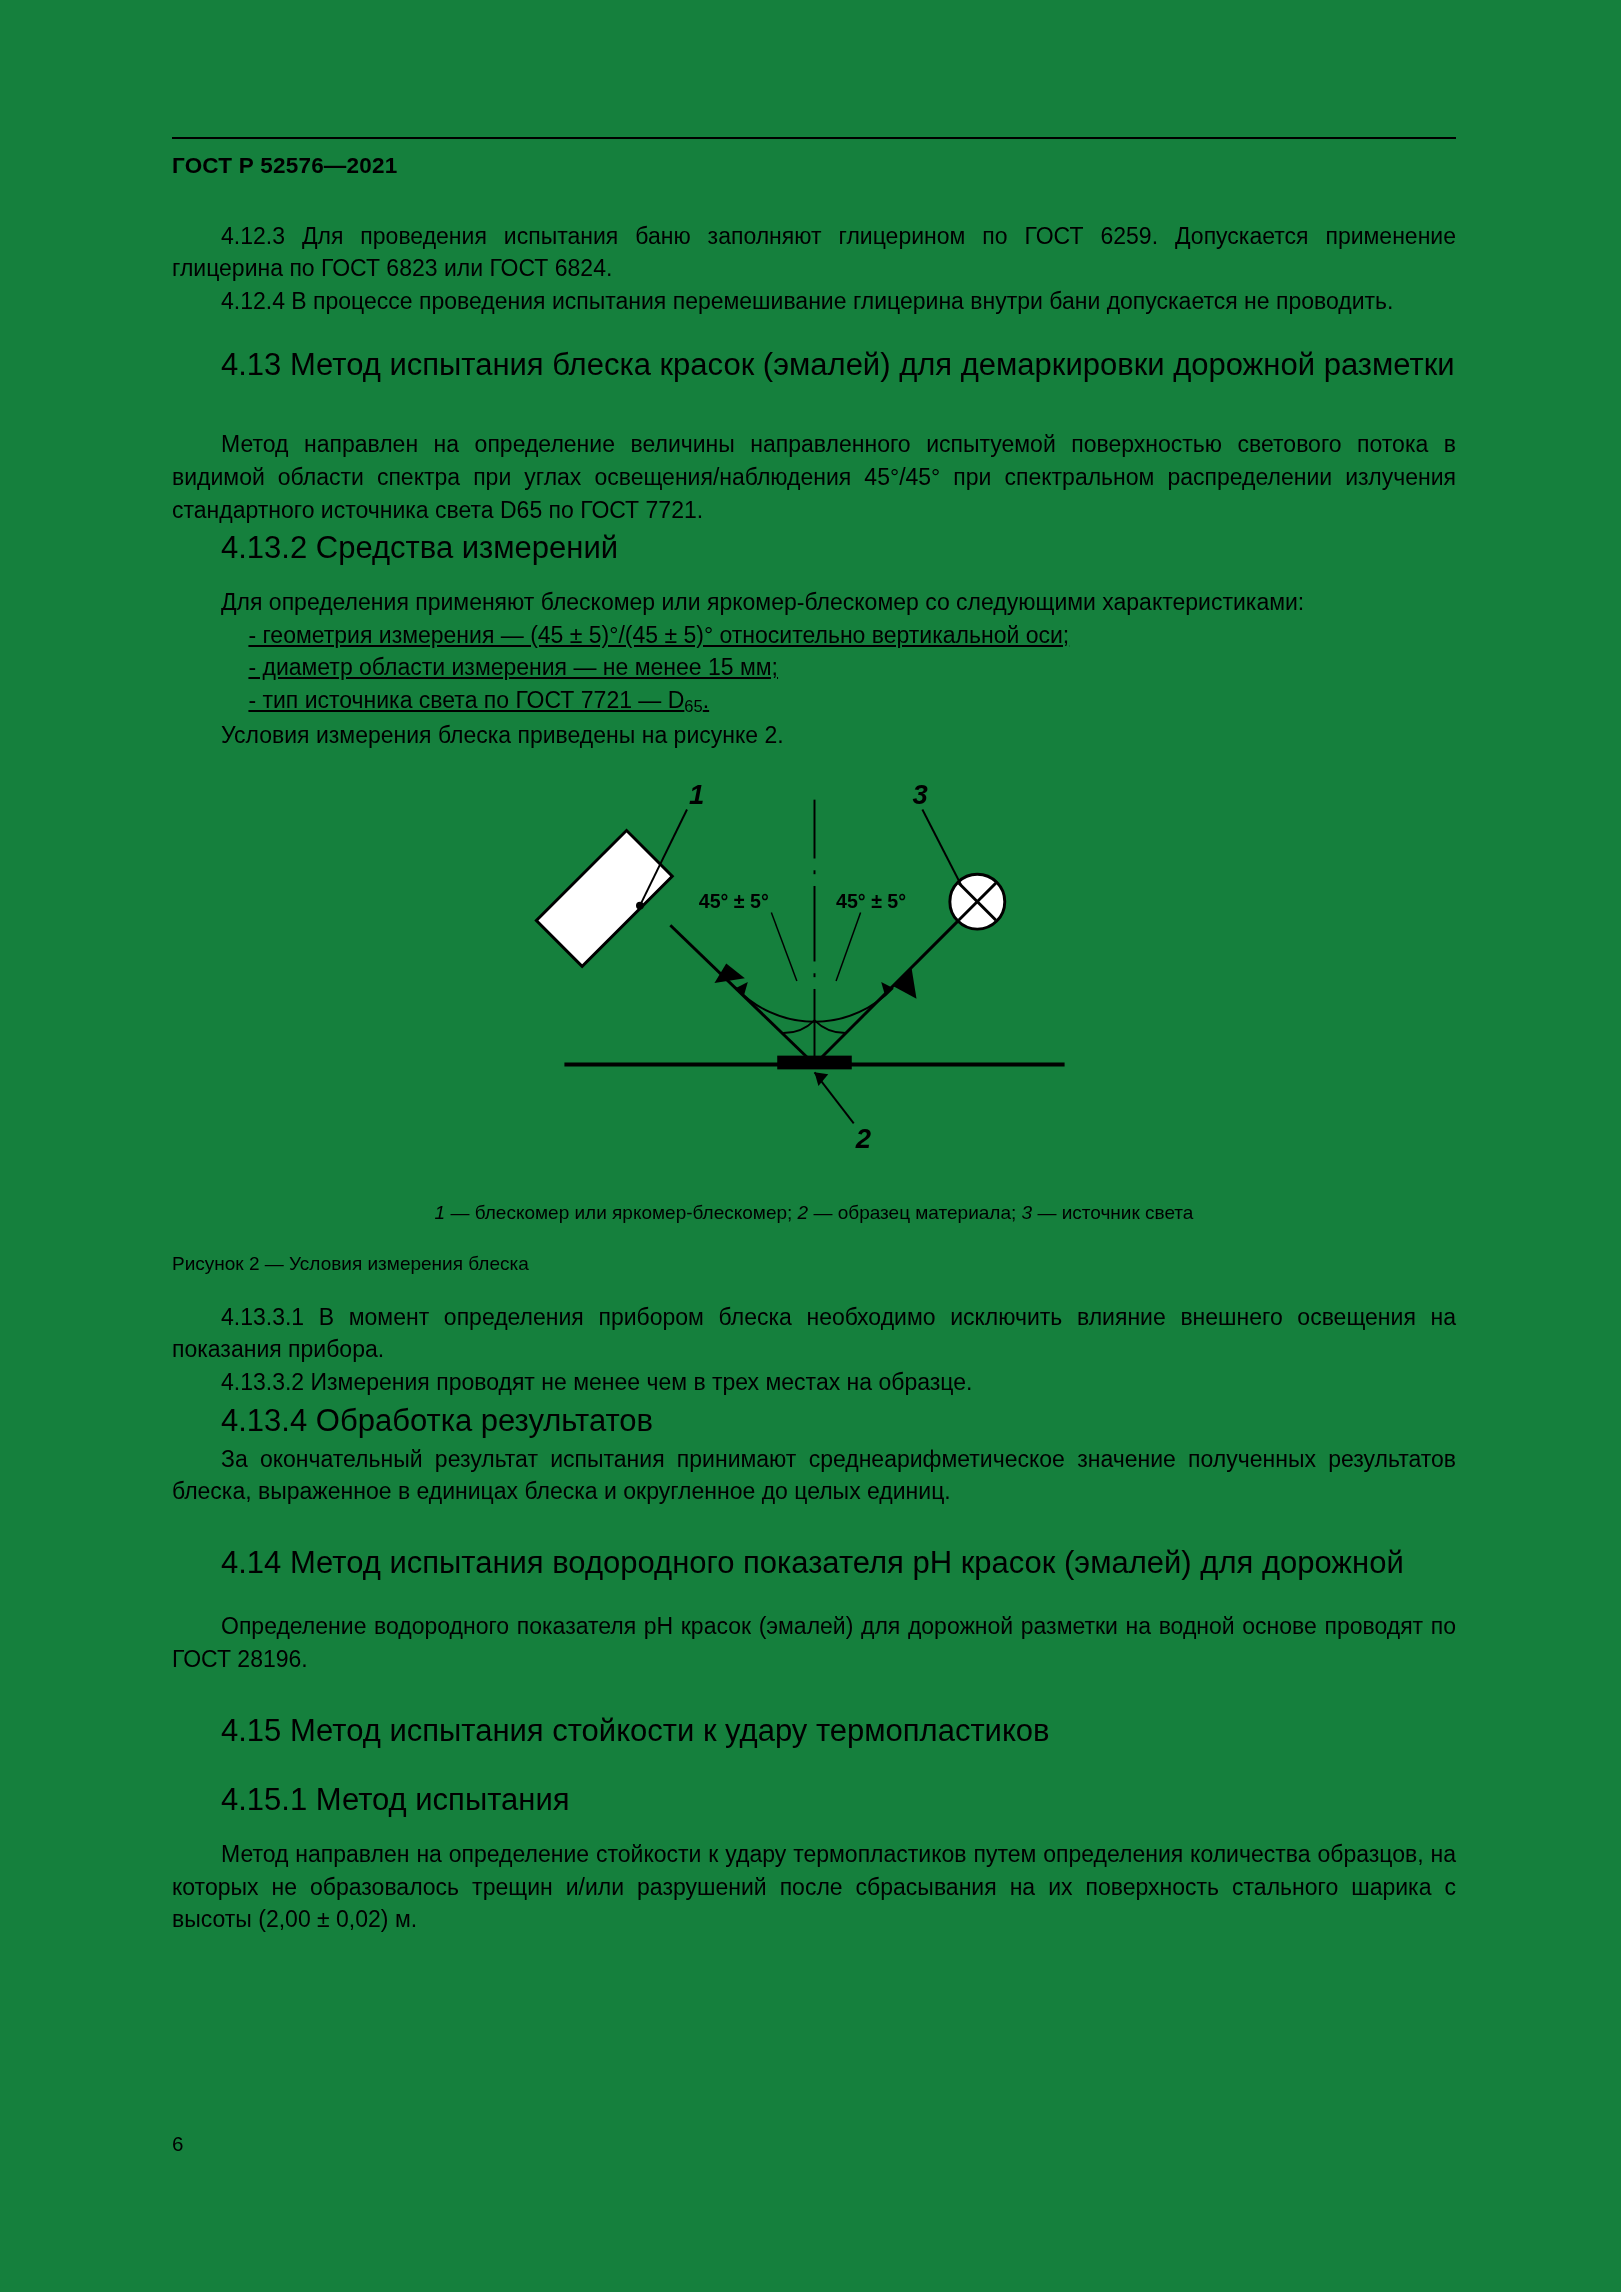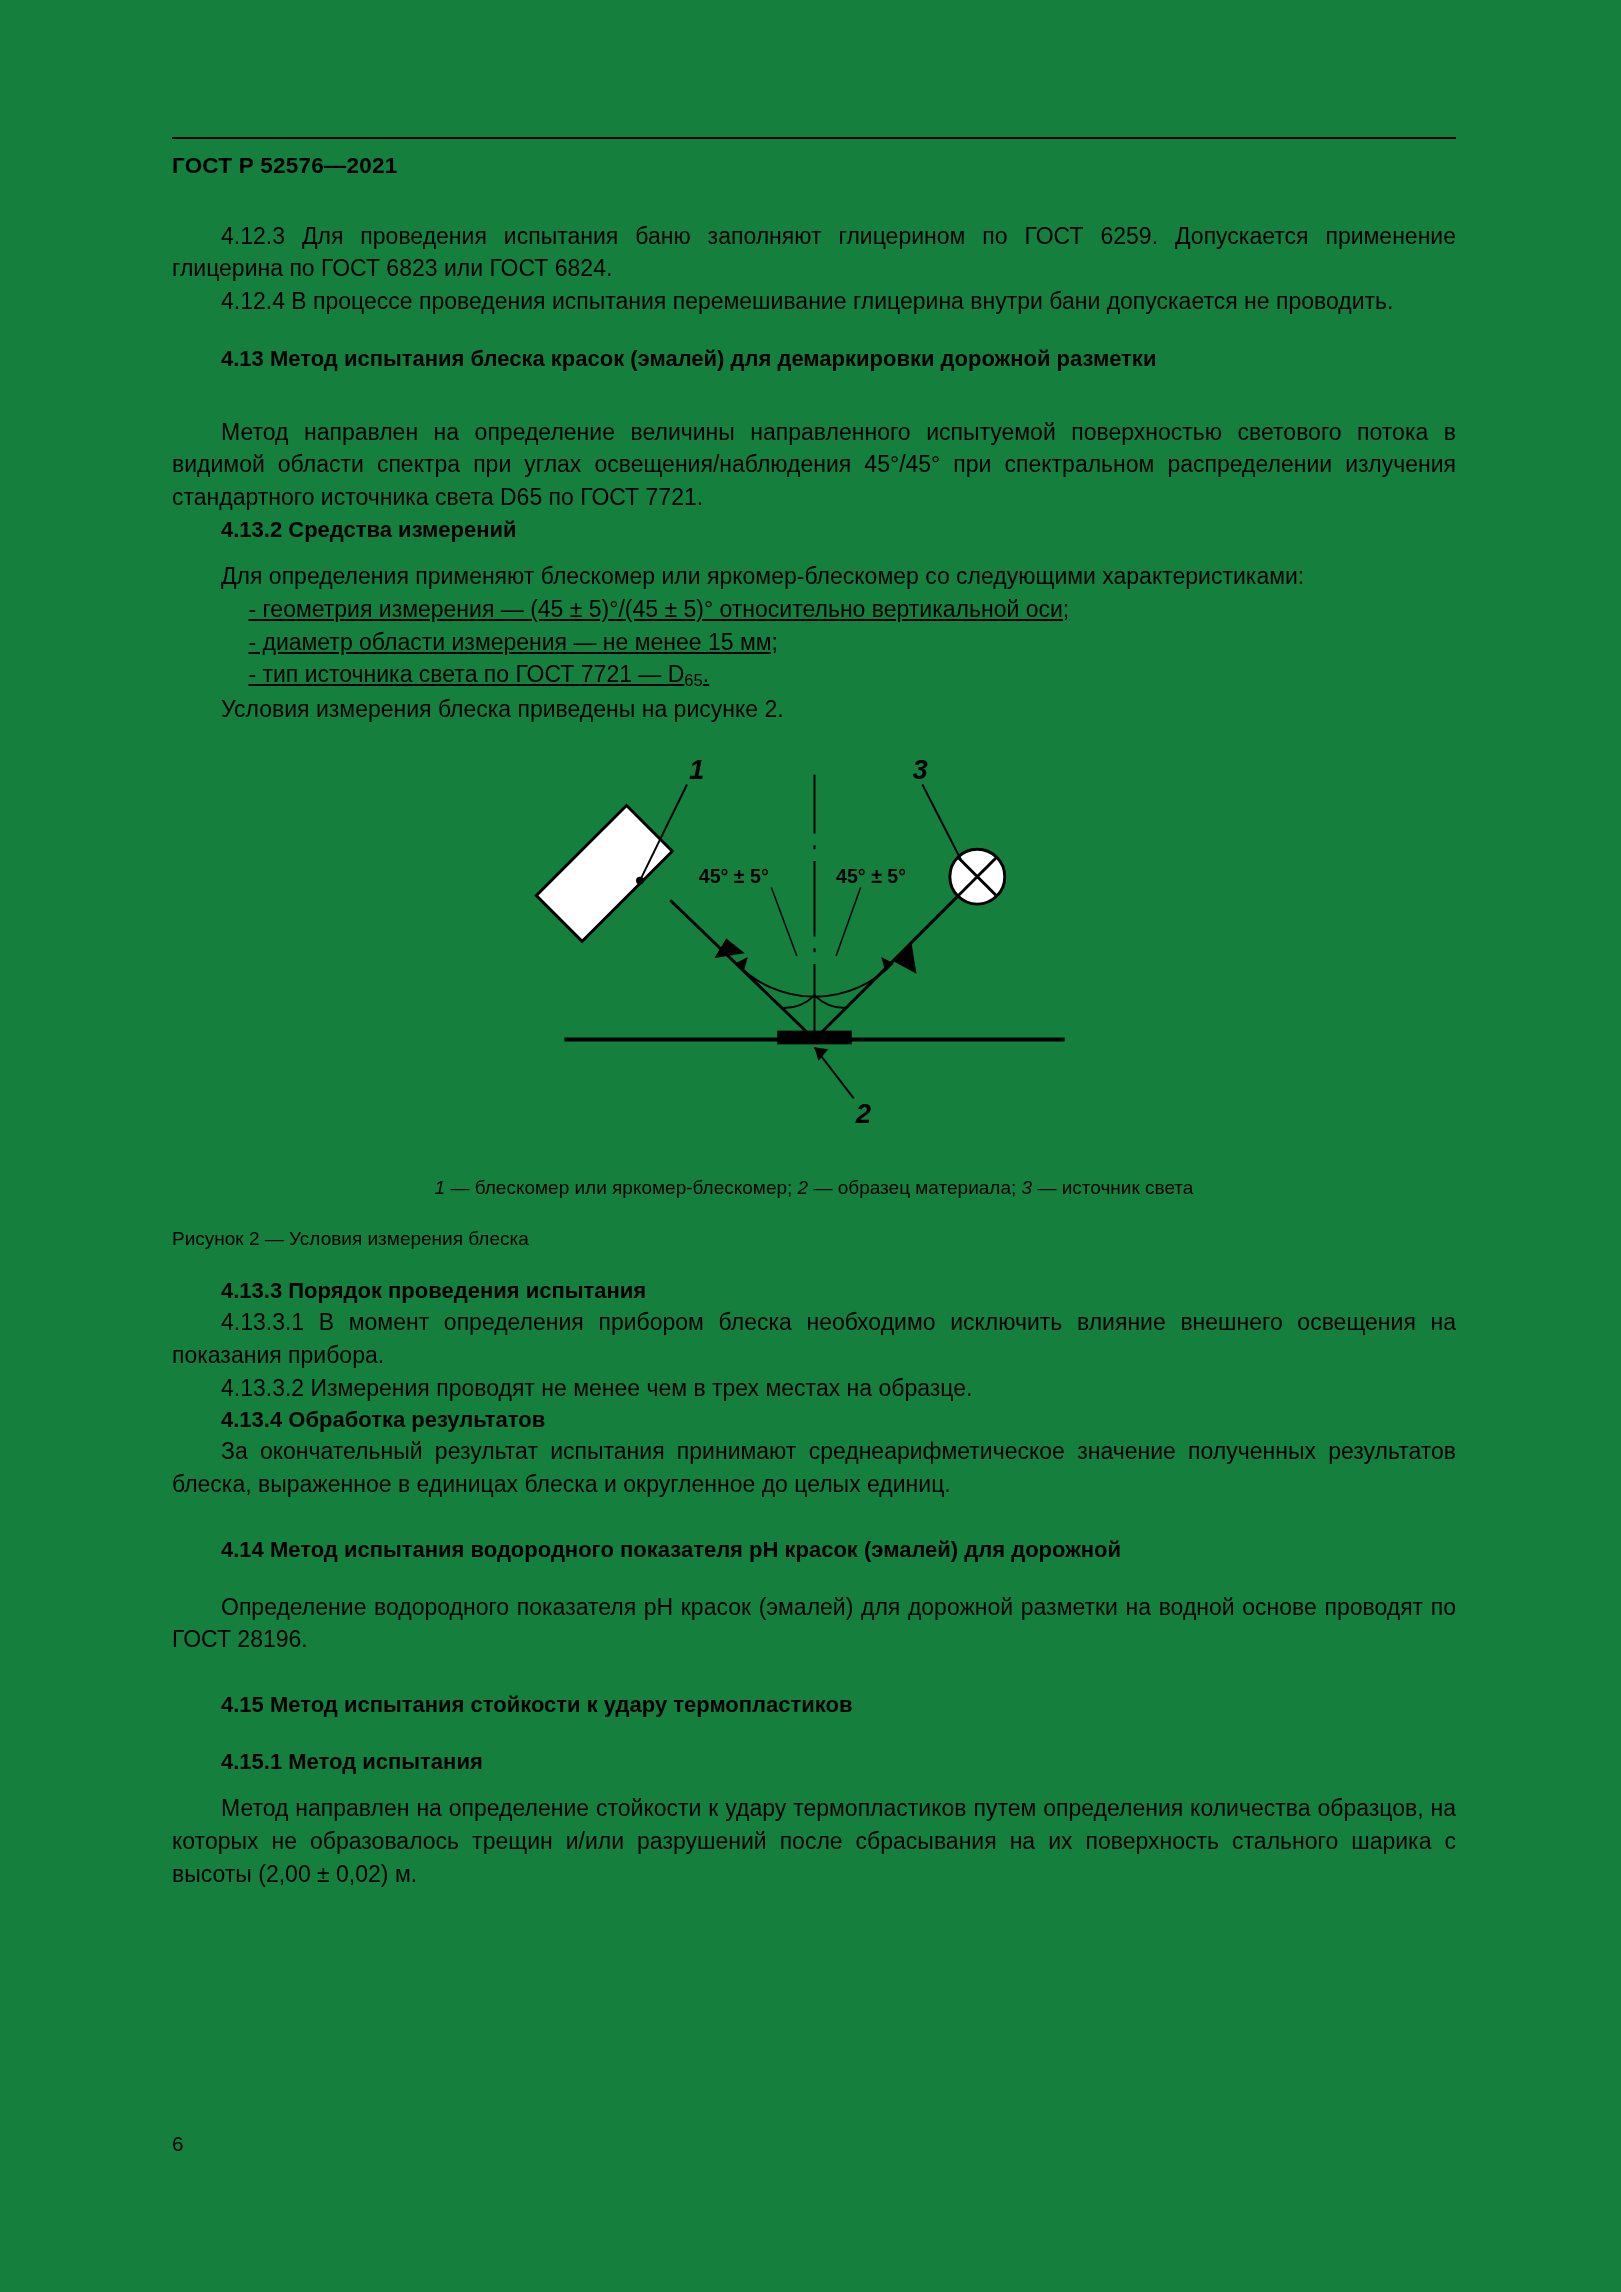--- a/index.html
+++ b/index.html
@@ -43,22 +43,22 @@
     text-align: justify;
     text-justify: inter-word;
   }
   p.indent {
     text-indent: 49px;
   }
   .gap-small { height: 15.7px; }
   .gap-med { height: 25.5px; }
   .gap-large { height: 33px; }
   h3.sub {
-    font-size: 22px;
-    font-weight: bold;
+    font-size: 31px;
+    font-weight: normal;
     margin: 0;
     text-indent: 49px;
     line-height: 1.42;
   }
   .list-item {
     font-size: 23px;
     line-height: 1.42;
     margin: 0;
     padding-left: 98px;
     text-indent: -21.6px;
@@ -180,21 +180,20 @@
       </svg>
 
       <div class="figure-caption-legend">
         <em>1</em><span> — блескомер или яркомер-блескомер; </span><em>2</em><span> — образец материала; </span><em>3</em><span> — источник света</span>
       </div>
 
       <div class="figure-caption">Рисунок 2 — Условия измерения блеска</div>
     </div>
 
     <div class="gap-med"></div>
-    <h3 class="sub">4.13.3 Порядок проведения испытания</h3>
     <p class="body-text indent">4.13.3.1 В момент определения прибором блеска необходимо исключить влияние внешнего освещения на показания прибора.</p>
     <p class="body-text indent">4.13.3.2 Измерения проводят не менее чем в трех местах на образце.</p>
     <h3 class="sub">4.13.4 Обработка результатов</h3>
     <p class="body-text indent">За окончательный результат испытания принимают среднеарифметическое значение полученных результатов блеска, выраженное в единицах блеска и округленное до целых единиц.</p>
 
     <div class="gap-large"></div>
     <h3 class="sub">4.14 Метод испытания водородного показателя pH красок (эмалей) для дорожной</h3>
 
     <div class="gap-med"></div>
     <p class="body-text indent">Определение водородного показателя pH красок (эмалей) для дорожной разметки на водной основе проводят по ГОСТ 28196.</p>

